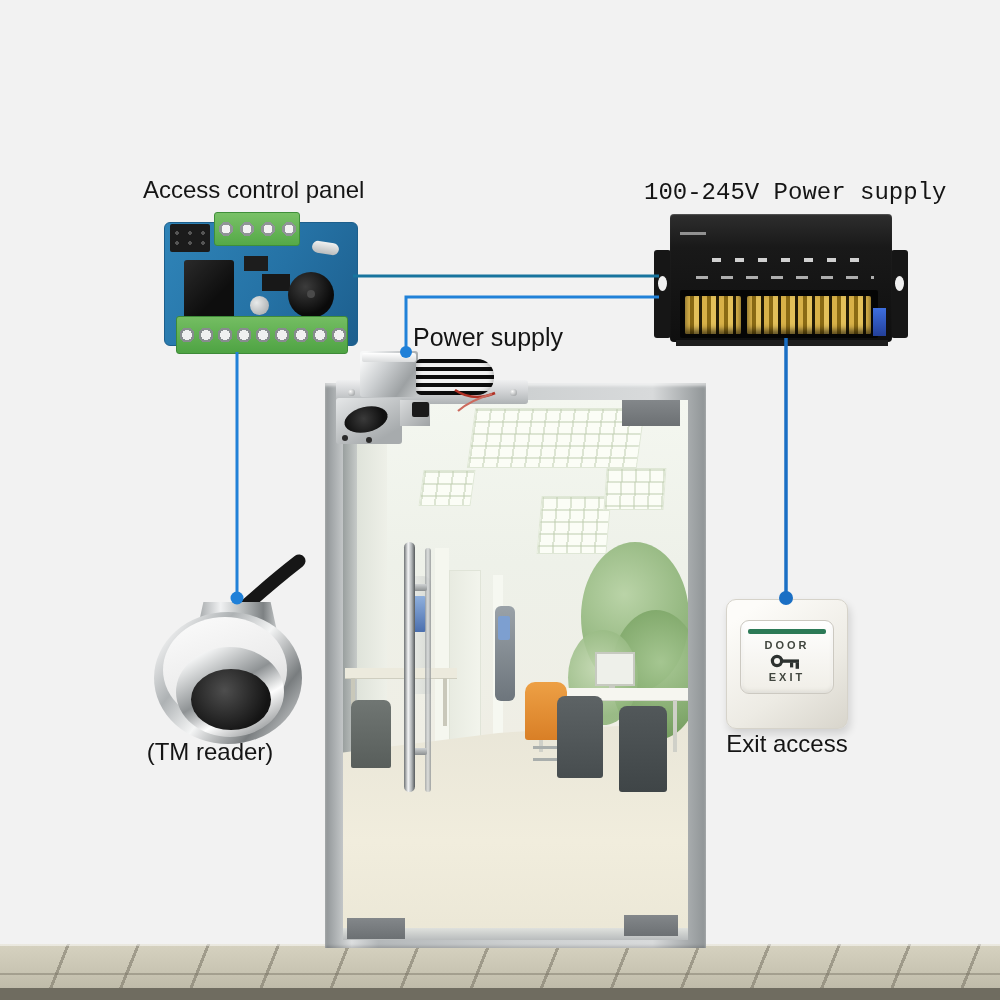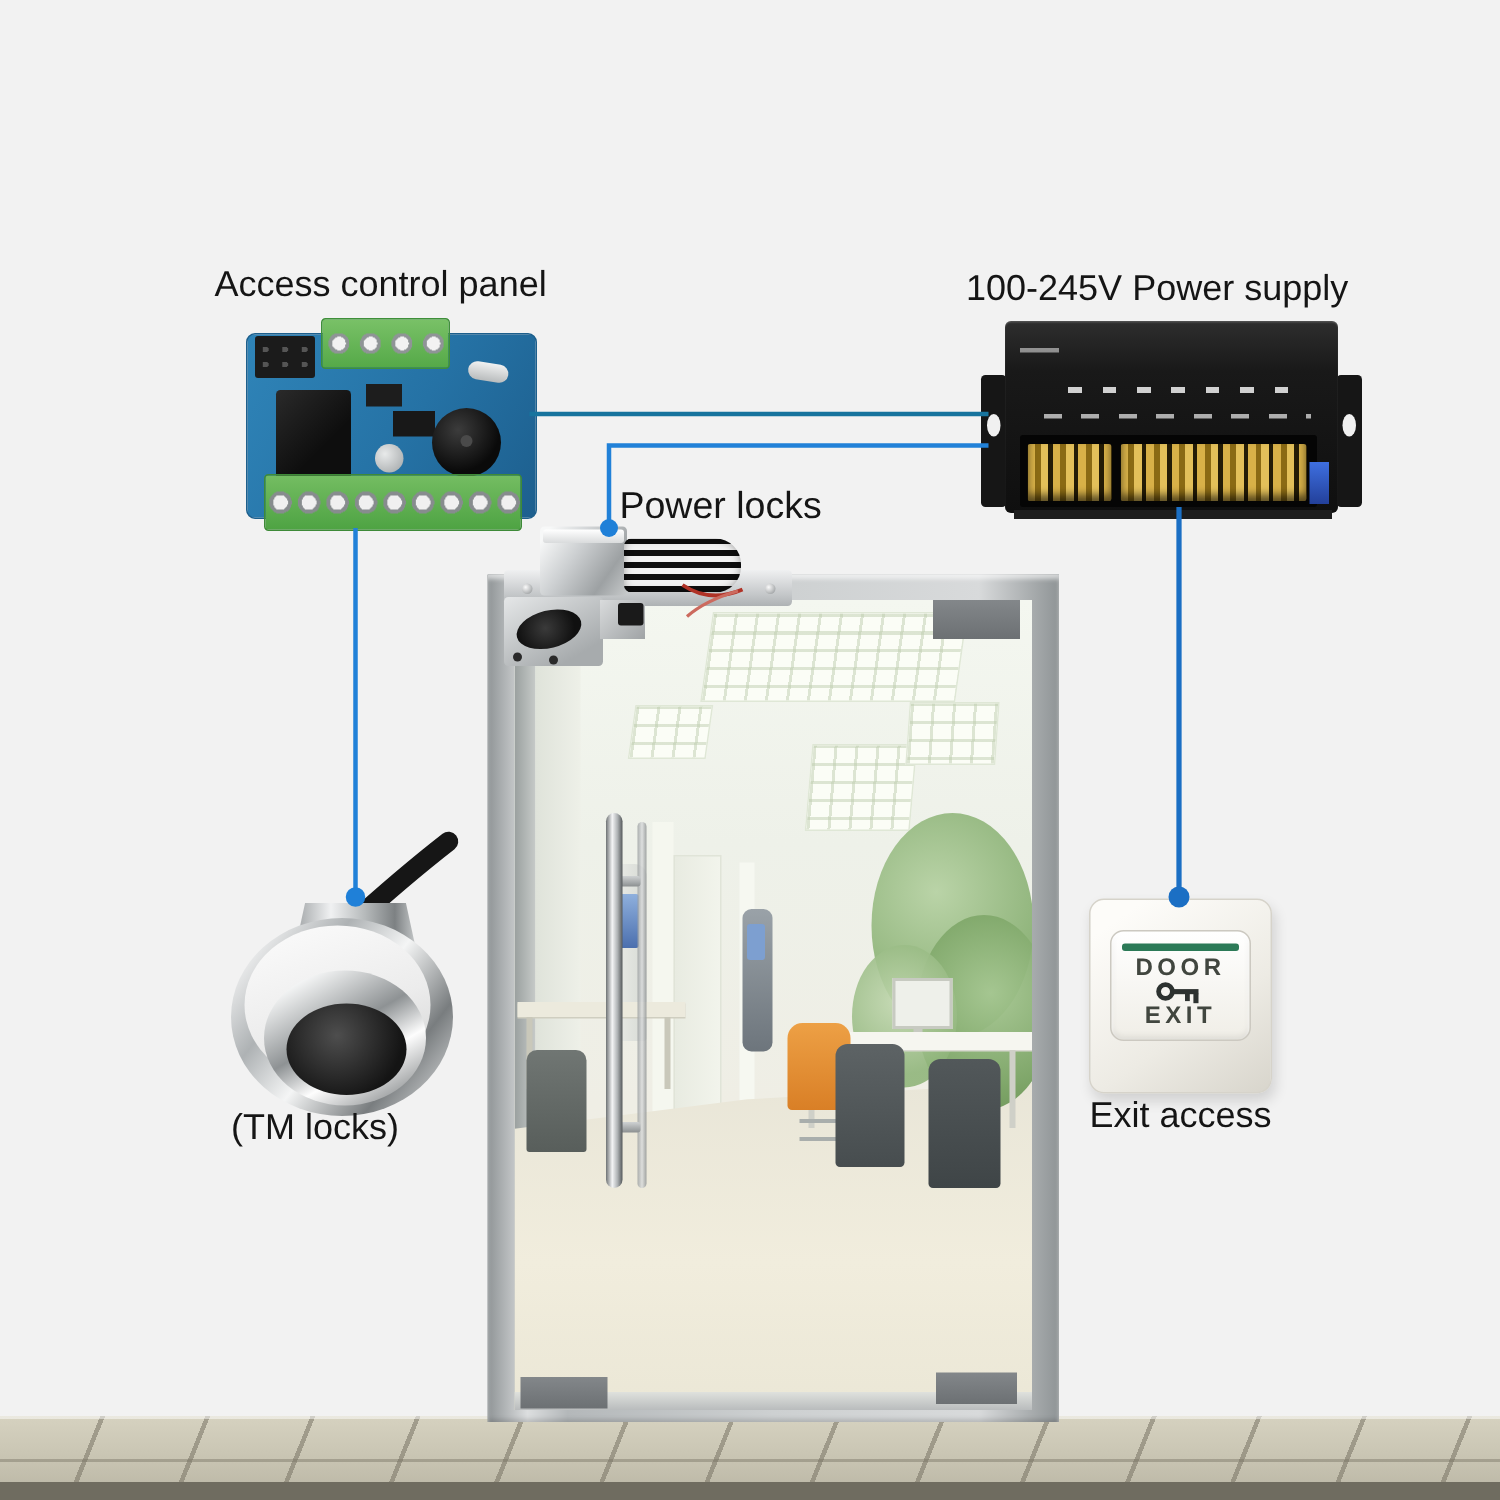--- a/index.html
+++ b/index.html
@@ -9,21 +9,21 @@
     font-family:"Liberation Sans","DejaVu Sans",sans-serif;
     color:#1c1c1c;
   }
   .abs{position:absolute;}
   
   .title{left:0;top:26px;width:1000px;text-align:center;
     font-size:47px;line-height:57px;font-weight:600;letter-spacing:.5px;color:#202020;}
   
   .lbl{font-size:24px;color:#151515;white-space:nowrap;z-index:6;}
   .lbl-access{left:143px;top:176px;text-align:right;}
-  .lbl-psu{left:644px;top:179px;}
+  .lbl-psu{left:644px;top:179px;font-family:Liberation Mono, monospace;}
   .lbl-locks{left:413px;top:323px;font-size:25px;}
   .lbl-reader{left:110px;top:736px;width:200px;text-align:center;line-height:31px;white-space:normal;}
   .lbl-exit{left:726px;top:730px;width:122px;text-align:center;}
   
   .door{left:325px;top:383px;width:381px;height:565px;z-index:1;
     background:linear-gradient(90deg,#8f9496,#dcdedf 7%,#b4b8ba 14%,#cdd0d1 50%,#d8dadb 86%,#8f9496 100%);
     box-shadow:inset 0 3px 3px rgba(255,255,255,.6), inset 0 -2px 3px rgba(0,0,0,.15);}
   .glass{left:18px;top:17px;width:345px;height:540px;overflow:hidden;
     background:linear-gradient(180deg,#f4f7f0 0%,#eef1e9 30%,#efeee5 62%,#f1efe4 100%);}
   .g-leftband{left:0;top:0;width:14px;height:540px;background:linear-gradient(90deg,#9aa09f,#c6cac8);}
@@ -150,21 +150,21 @@
     background:radial-gradient(circle at 42% 35%,#4e4e4e,#141414 72%);}
   
   .exit{left:726px;top:599px;width:120px;height:128px;z-index:2;border-radius:10px;border:1px solid #d6d3ca;
     background:linear-gradient(145deg,#fdfcf9 12%,#edebe4 62%,#d8d5cc);
     box-shadow:2px 5px 9px rgba(0,0,0,.14);}
   .exit-inner{left:13px;top:20px;width:92px;height:72px;border-radius:9px;border:1px solid #ccc9c1;
     background:linear-gradient(180deg,#ffffff,#f0eee7);
     box-shadow:inset 0 2px 3px rgba(255,255,255,.9), inset 0 -2px 4px rgba(0,0,0,.08);
     text-align:center;}
   .exit-bar{margin:8px auto 4px auto;width:78px;height:5px;background:#2c7a57;border-radius:2px;}
-  .exit-word{font-size:16px;font-weight:bold;letter-spacing:3px;color:#41463f;line-height:15px;}
+  .exit-word{font-size:11px;font-weight:bold;letter-spacing:3px;color:#41463f;line-height:15px;}
   .exit-key{height:17px;line-height:14px;}
   
   .svg-low{left:0;top:0;z-index:3;pointer-events:none;}
   .svg-wires{left:0;top:0;z-index:5;pointer-events:none;}
   
   .floor{left:0;top:944px;width:1000px;height:56px;z-index:0;
     background:
       linear-gradient(180deg,rgba(255,255,255,.5) 0 2px,transparent 2px),
       linear-gradient(180deg,transparent 0 44px,#6f6c60 44px 56px),
       linear-gradient(180deg,transparent 0 29px,rgba(120,115,100,.45) 29px 31px,transparent 31px),
@@ -302,19 +302,19 @@
     <path d="M659,297 L406,297 L406,348" stroke="#2181d8" stroke-width="3" fill="none"></path>
     <circle cx="406" cy="352" r="6" fill="#1f80d8"></circle>
     <path d="M237,352 L237,593" stroke="#2181d8" stroke-width="3" fill="none"></path>
     <circle cx="237" cy="598" r="6.5" fill="#1f80d8"></circle>
     <path d="M786,338 L786,592" stroke="#1b6fc4" stroke-width="3.5" fill="none"></path>
     <circle cx="786" cy="598" r="7" fill="#1b6fc4"></circle>
   </svg>
 
   <div class="abs lbl lbl-access">Access control panel</div>
   <div class="abs lbl lbl-psu">100-245V Power supply</div>
-  <div class="abs lbl lbl-locks">Power locks</div>
+  <div class="abs lbl lbl-locks">Power supply</div>
   <div class="abs lbl lbl-reader">
-    <div>(TM locks)</div>
+    <div>(TM reader)</div>
   </div>
   <div class="abs lbl lbl-exit">Exit access</div>
 
 </div>
 
 </body></html>

